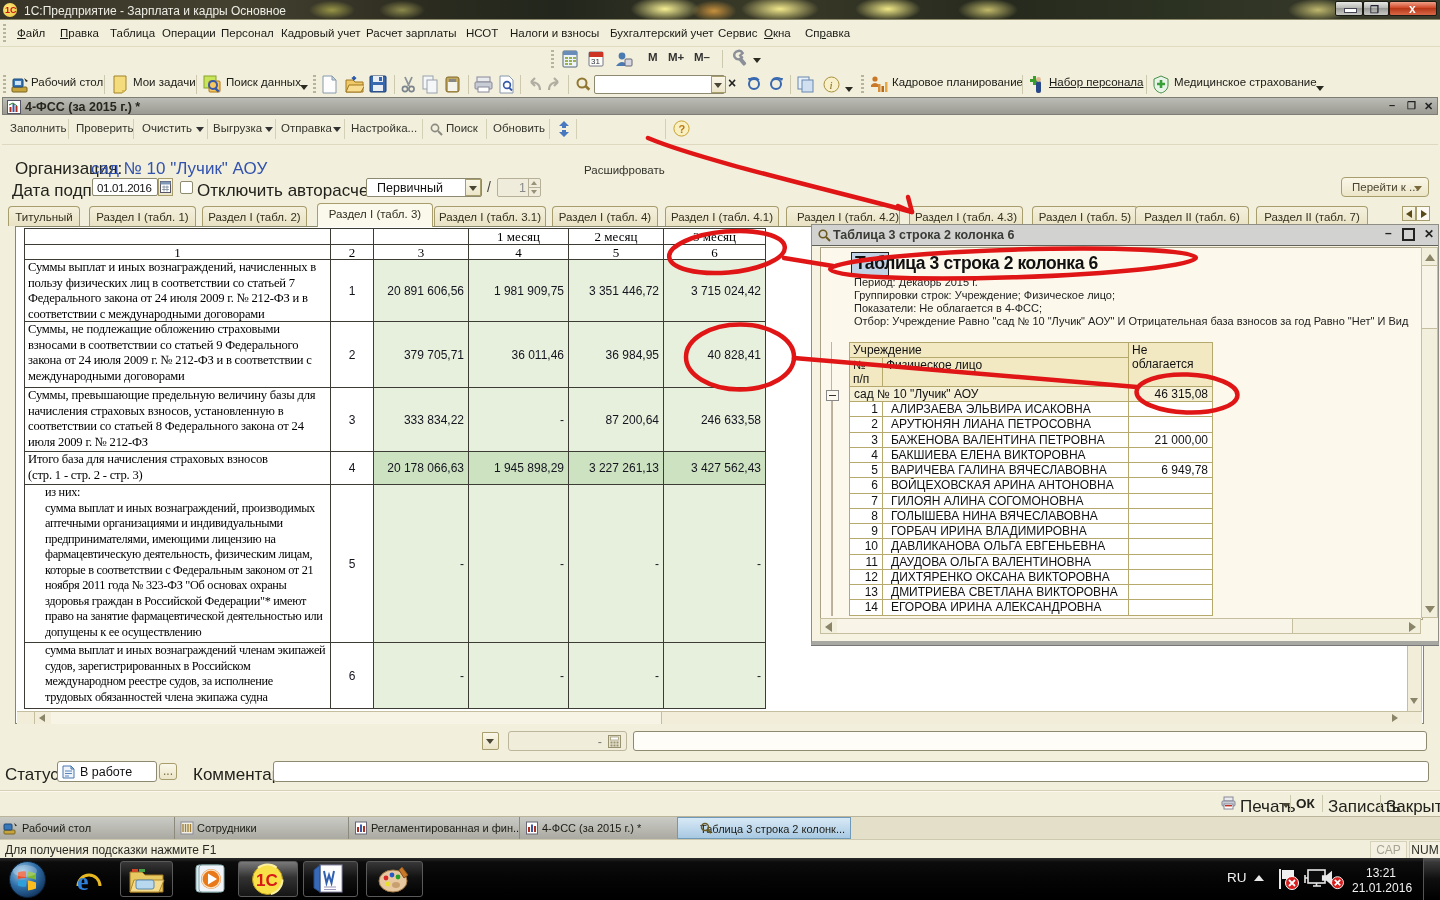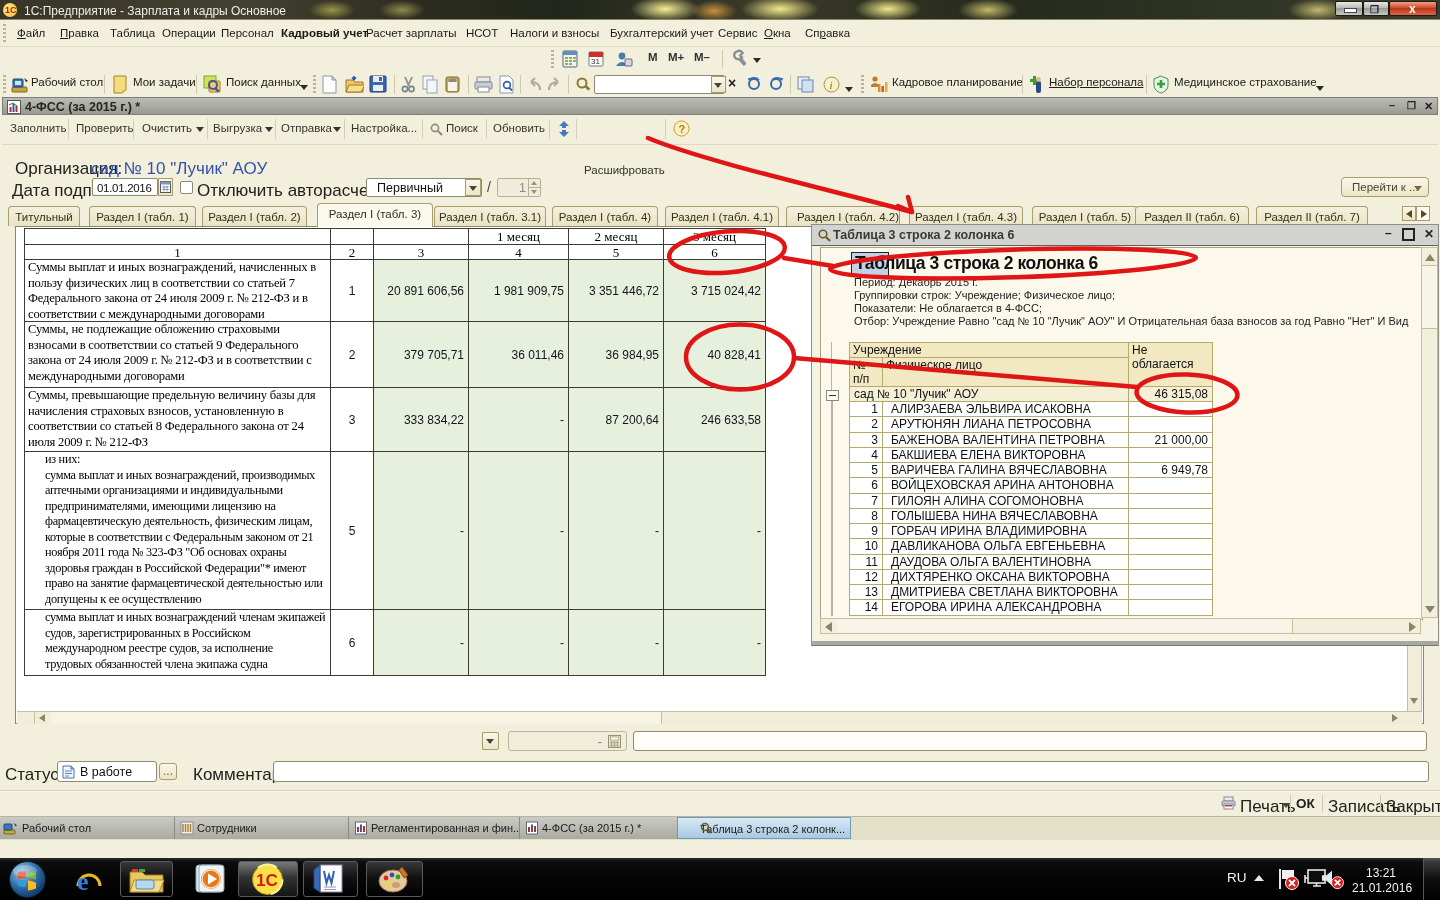--- a/index.html
+++ b/index.html
@@ -101,21 +101,21 @@
   <div class="winbtn" style="left:1389px;width:48px;background:linear-gradient(#f0a088,#d04828 45%,#b83818 50%,#d86848);">
       <span class="g" style="left:19px;top:0px;font-size:12px;color:#fff;">x</span>
     </div>
   <div class="abs" id="menubar">
     <div class="grip" style="left:3px;top:4px;height:18px;"></div>
     <span class="mitem" style="left:17px;"><u>Ф</u>айл</span>
     <span class="mitem" style="left:60px;"><u>П</u>равка</span>
     <span class="mitem" style="left:110px;">Таблица</span>
     <span class="mitem" style="left:162px;">Операции</span>
     <span class="mitem" style="left:221px;">Персонал</span>
-    <span class="mitem" style="left:281px;font-weight:bold;">Кадровый учет</span>
+    <span class="mitem" style="left:281px;">Кадровый учет</span>
     <span class="mitem" style="left:366px;">Расчет зарплаты</span>
     <span class="mitem" style="left:466px;">НСОТ</span>
     <span class="mitem" style="left:510px;">Налоги и взносы</span>
     <span class="mitem" style="left:610px;">Бухгалтерский учет</span>
     <span class="mitem" style="left:718px;">Сервис</span>
     <span class="mitem" style="left:764px;"><u>О</u>кна</span>
     <span class="mitem" style="left:805px;">Сп<u>р</u>авка</span>
   </div>
   <div class="abs" id="tb2">
     <div class="grip" style="left:551px;top:4px;height:18px;"></div>
@@ -431,20 +431,28 @@
       <tr style="height:63px;">
             <td class="tx">
               <div class="clip" style="height:63px;">Суммы, превышающие предельную величину базы для начисления страховых взносов, установленную в соответствии со статьей 8 Федерального закона от 24 июля 2009 г. № 212-ФЗ</div>
             </td>
             <td class="nc">3</td>
             <td class="n">333 834,22</td>
             <td class="n">-</td>
             <td class="n">87 200,64</td>
             <td class="n">246 633,58</td>
           </tr>
+      <tr style="height:33px;" class="tot">
+            <td class="tx">Итого база для начисления страховых взносов<br>(стр. 1 - стр. 2 - стр. 3)</td>
+            <td class="nc">4</td>
+            <td class="n">20 178 066,63</td>
+            <td class="n">1 945 898,29</td>
+            <td class="n">3 227 261,13</td>
+            <td class="n">3 427 562,43</td>
+          </tr>
       <tr style="height:157px;">
             <td class="tx" style="padding-left:20px;font-size:12.3px;letter-spacing:-0.3px;">
               <div class="clip" style="height:157px;">из них:<br>сумма выплат и иных вознаграждений, производимых аптечными организациями и индивидуальными предпринимателями, имеющими лицензию на фармацевтическую деятельность, физическим лицам, которые в соответствии с Федеральным законом от 21 ноября 2011 года № 323-ФЗ "Об основах охраны здоровья граждан в Российской Федерации"* имеют право на занятие фармацевтической деятельностью или допущены к ее осуществлению</div>
             </td>
             <td class="nc">5</td>
             <td class="n">-</td>
             <td class="n">-</td>
             <td class="n">-</td>
             <td class="n">-</td>
           </tr>
@@ -546,20 +554,25 @@
   <svg style="position:absolute;left:525px;top:821px;z-index:5;" width="14" height="14" viewBox="0 0 14 14">
       <rect x="1.5" y="1" width="11" height="12" fill="#fff" stroke="#667"></rect>
       <rect x="3" y="6" width="2" height="5" fill="#b03020"></rect>
       <rect x="6" y="3.5" width="2" height="7.5" fill="#3858a8"></rect>
       <rect x="9" y="5" width="2" height="6" fill="#b03020"></rect>
     </svg>
   <svg style="position:absolute;left:699px;top:821px;z-index:5;" width="14" height="14" viewBox="0 0 14 14">
       <circle cx="6" cy="6" r="3.5" fill="none" stroke="#6a5a20" stroke-width="1.5"></circle>
       <path d="M8.5 8.5 l3.5 3.5" stroke="#6a5a20" stroke-width="2"></path>
     </svg>
+  <div class="abs" id="statusbar">
+    <span style="position:absolute;left:5px;top:3px;">Для получения подсказки нажмите F1</span>
+    <div style="position:absolute;left:1370px;top:1px;width:35px;height:16px;background:#f4f1e2;border:1px solid #d6d2ba;color:#a8a493;text-align:center;padding-top:1px;">CAP</div>
+    <div style="position:absolute;left:1409px;top:1px;width:30px;height:16px;background:#f4f1e2;border:1px solid #d6d2ba;color:#2a2a22;text-align:center;padding-top:1px;">NUM</div>
+  </div>
   <div class="abs" id="taskbar">
     <svg style="position:absolute;left:8px;top:2px;" width="39" height="39" viewBox="0 0 39 39">
       <defs>
           <radialGradient id="orb" cx="35%" cy="30%" r="75%">
             <stop offset="0%" stop-color="#9ecbe8"></stop>
             <stop offset="55%" stop-color="#2f6ea8"></stop>
             <stop offset="100%" stop-color="#12355c"></stop>
           </radialGradient>
         </defs>
       <circle cx="19.5" cy="19.5" r="18" fill="url(#orb)" stroke="#0a1e34" stroke-width="1"></circle>

